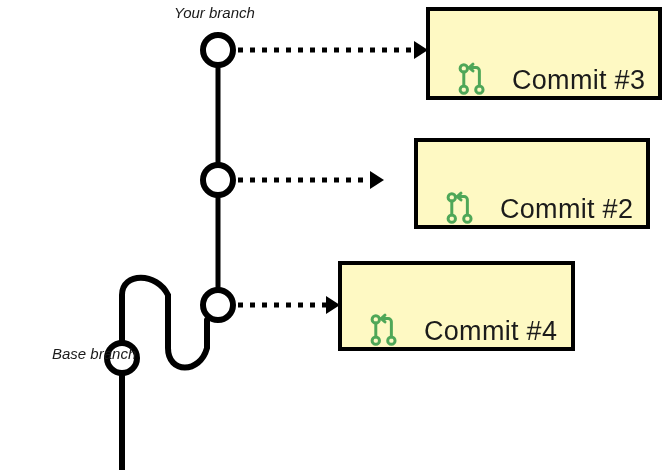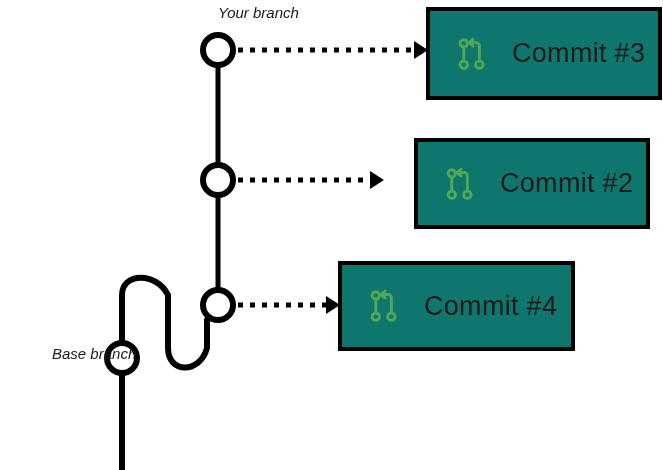--- a/index.html
+++ b/index.html
@@ -25,30 +25,30 @@
     height: 470px;
   }
   .branch-label {
     position: absolute;
     font-family: "Liberation Sans", sans-serif;
     font-style: italic;
     font-size: 15px;
     color: #1a1a1a;
     white-space: nowrap;
   }
-  #label-your-branch { left: 174px; top: 4px; margin-left: 44px; }
+  #label-your-branch { left: 174px; top: 4px; }
   #label-base-branch { left: 8px; top: 345px; margin-left: 44px; }
 
   .commit-card {
     position: absolute;
     box-sizing: border-box;
-    background: #0f766e;
+    background: #fef9c3;
     border: 4px solid #000000;
     display: flex;
-    align-items: center;
+    align-items: flex-end;
   }
   .commit-icon {
     flex: 0 0 auto;
     margin-left: 26px;
     width: 34px;
     height: 34px;
     display: block;
   }
   .commit-label {
     flex: 1 1 auto;

